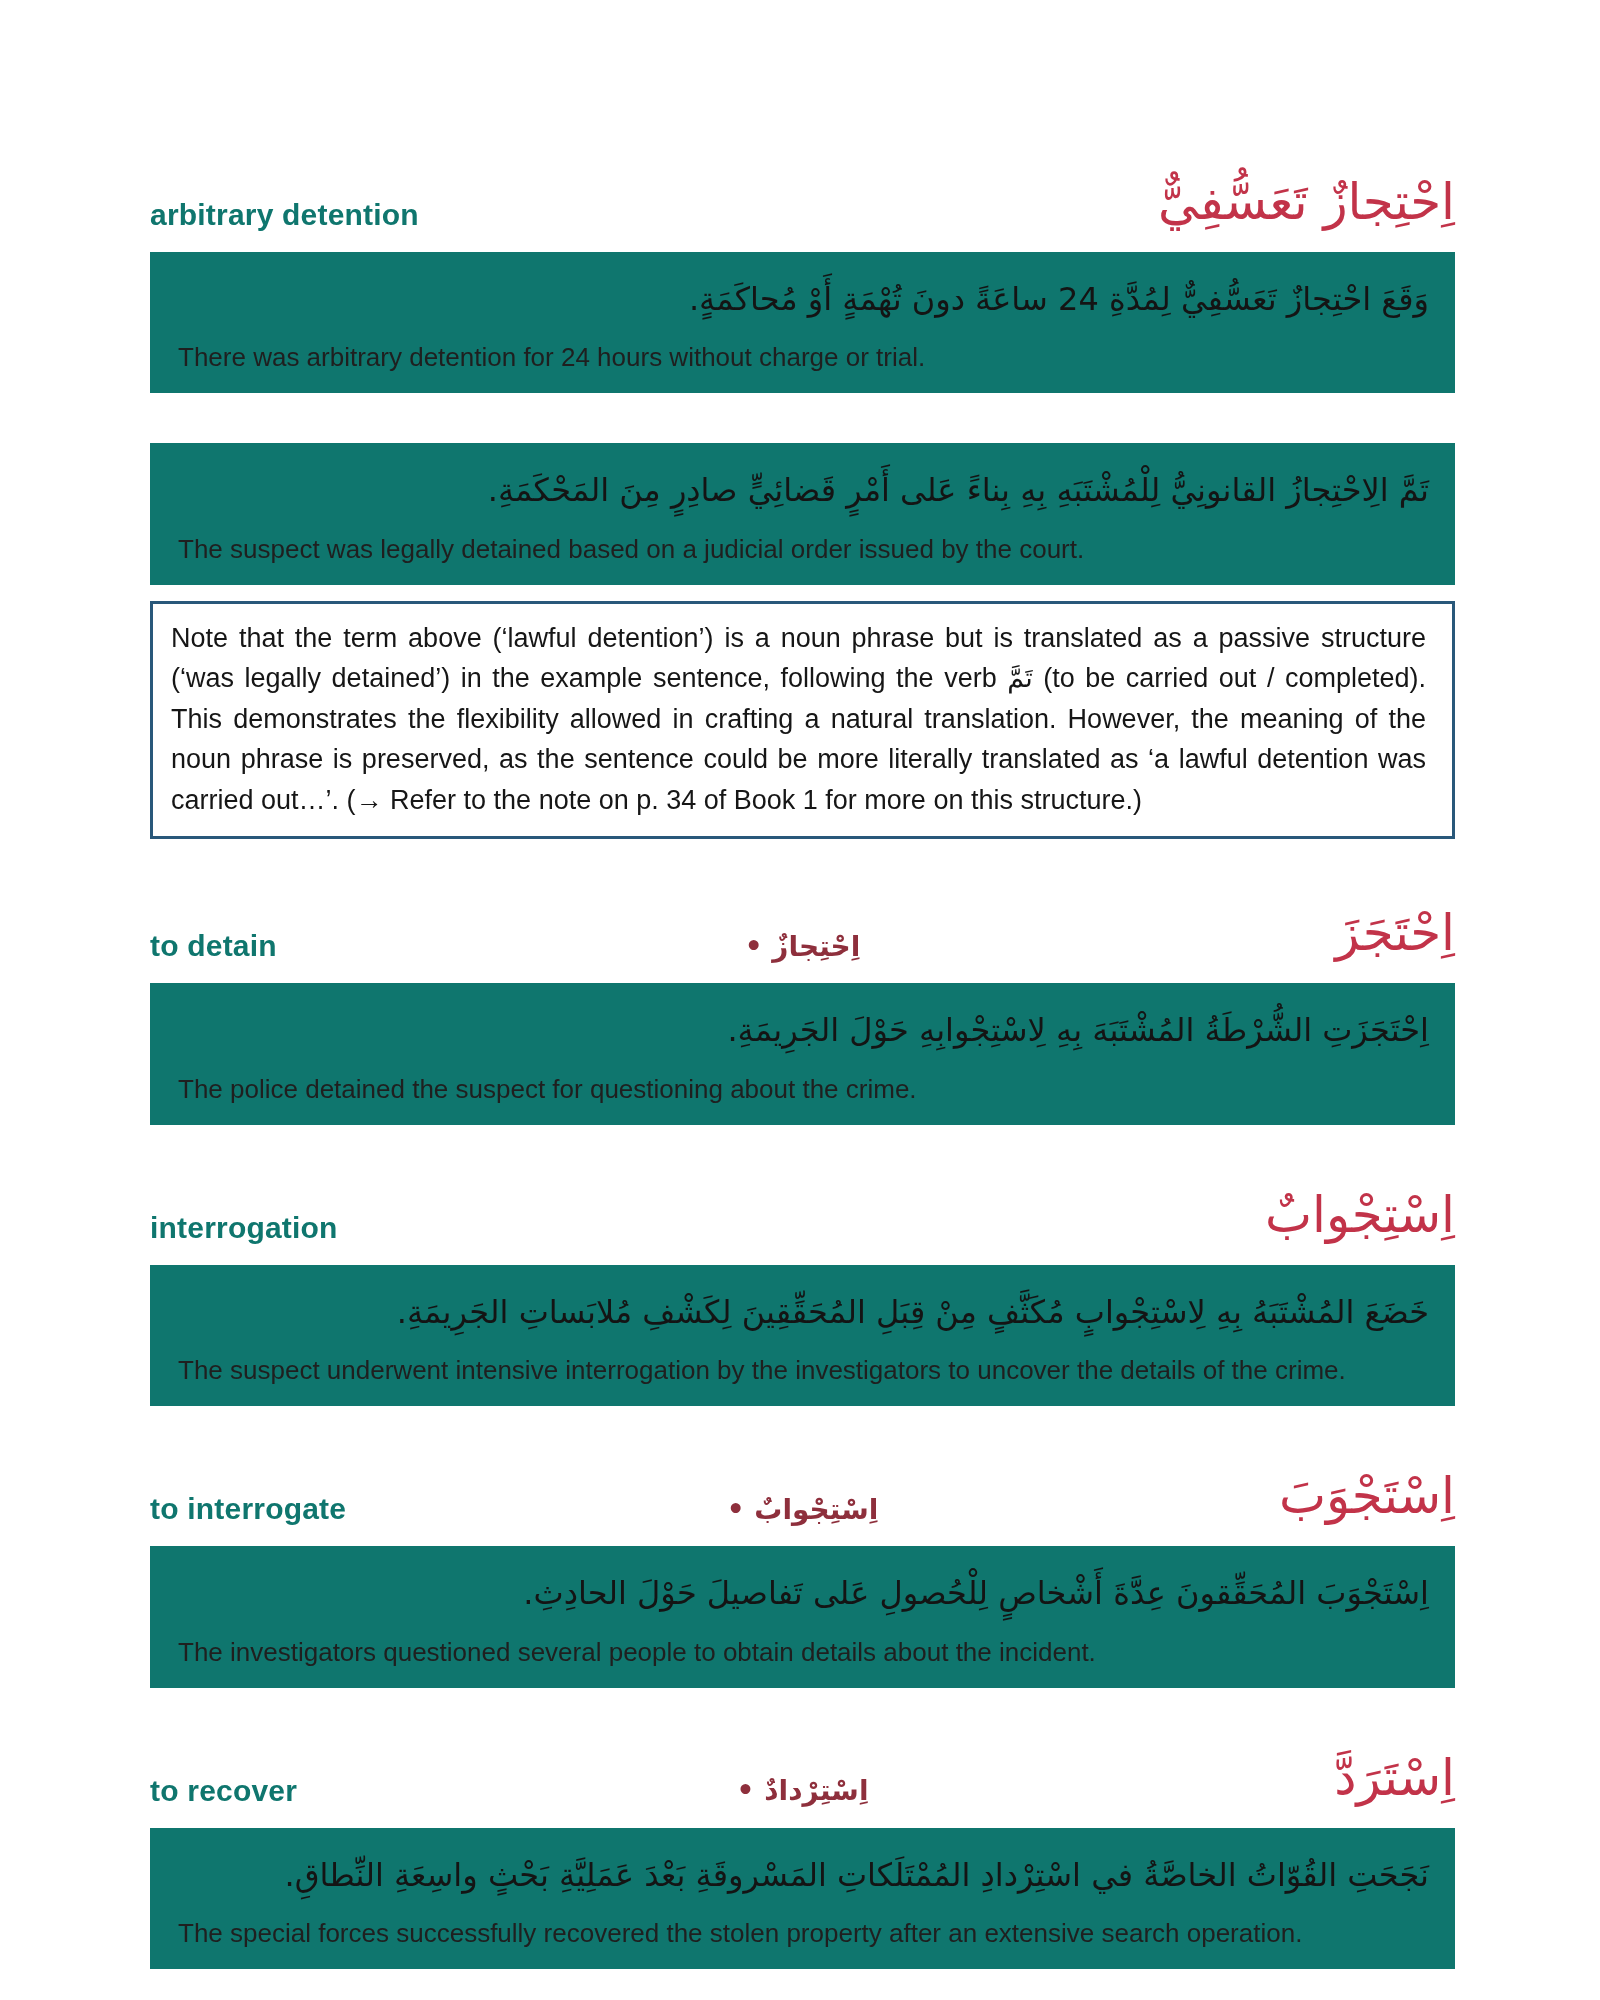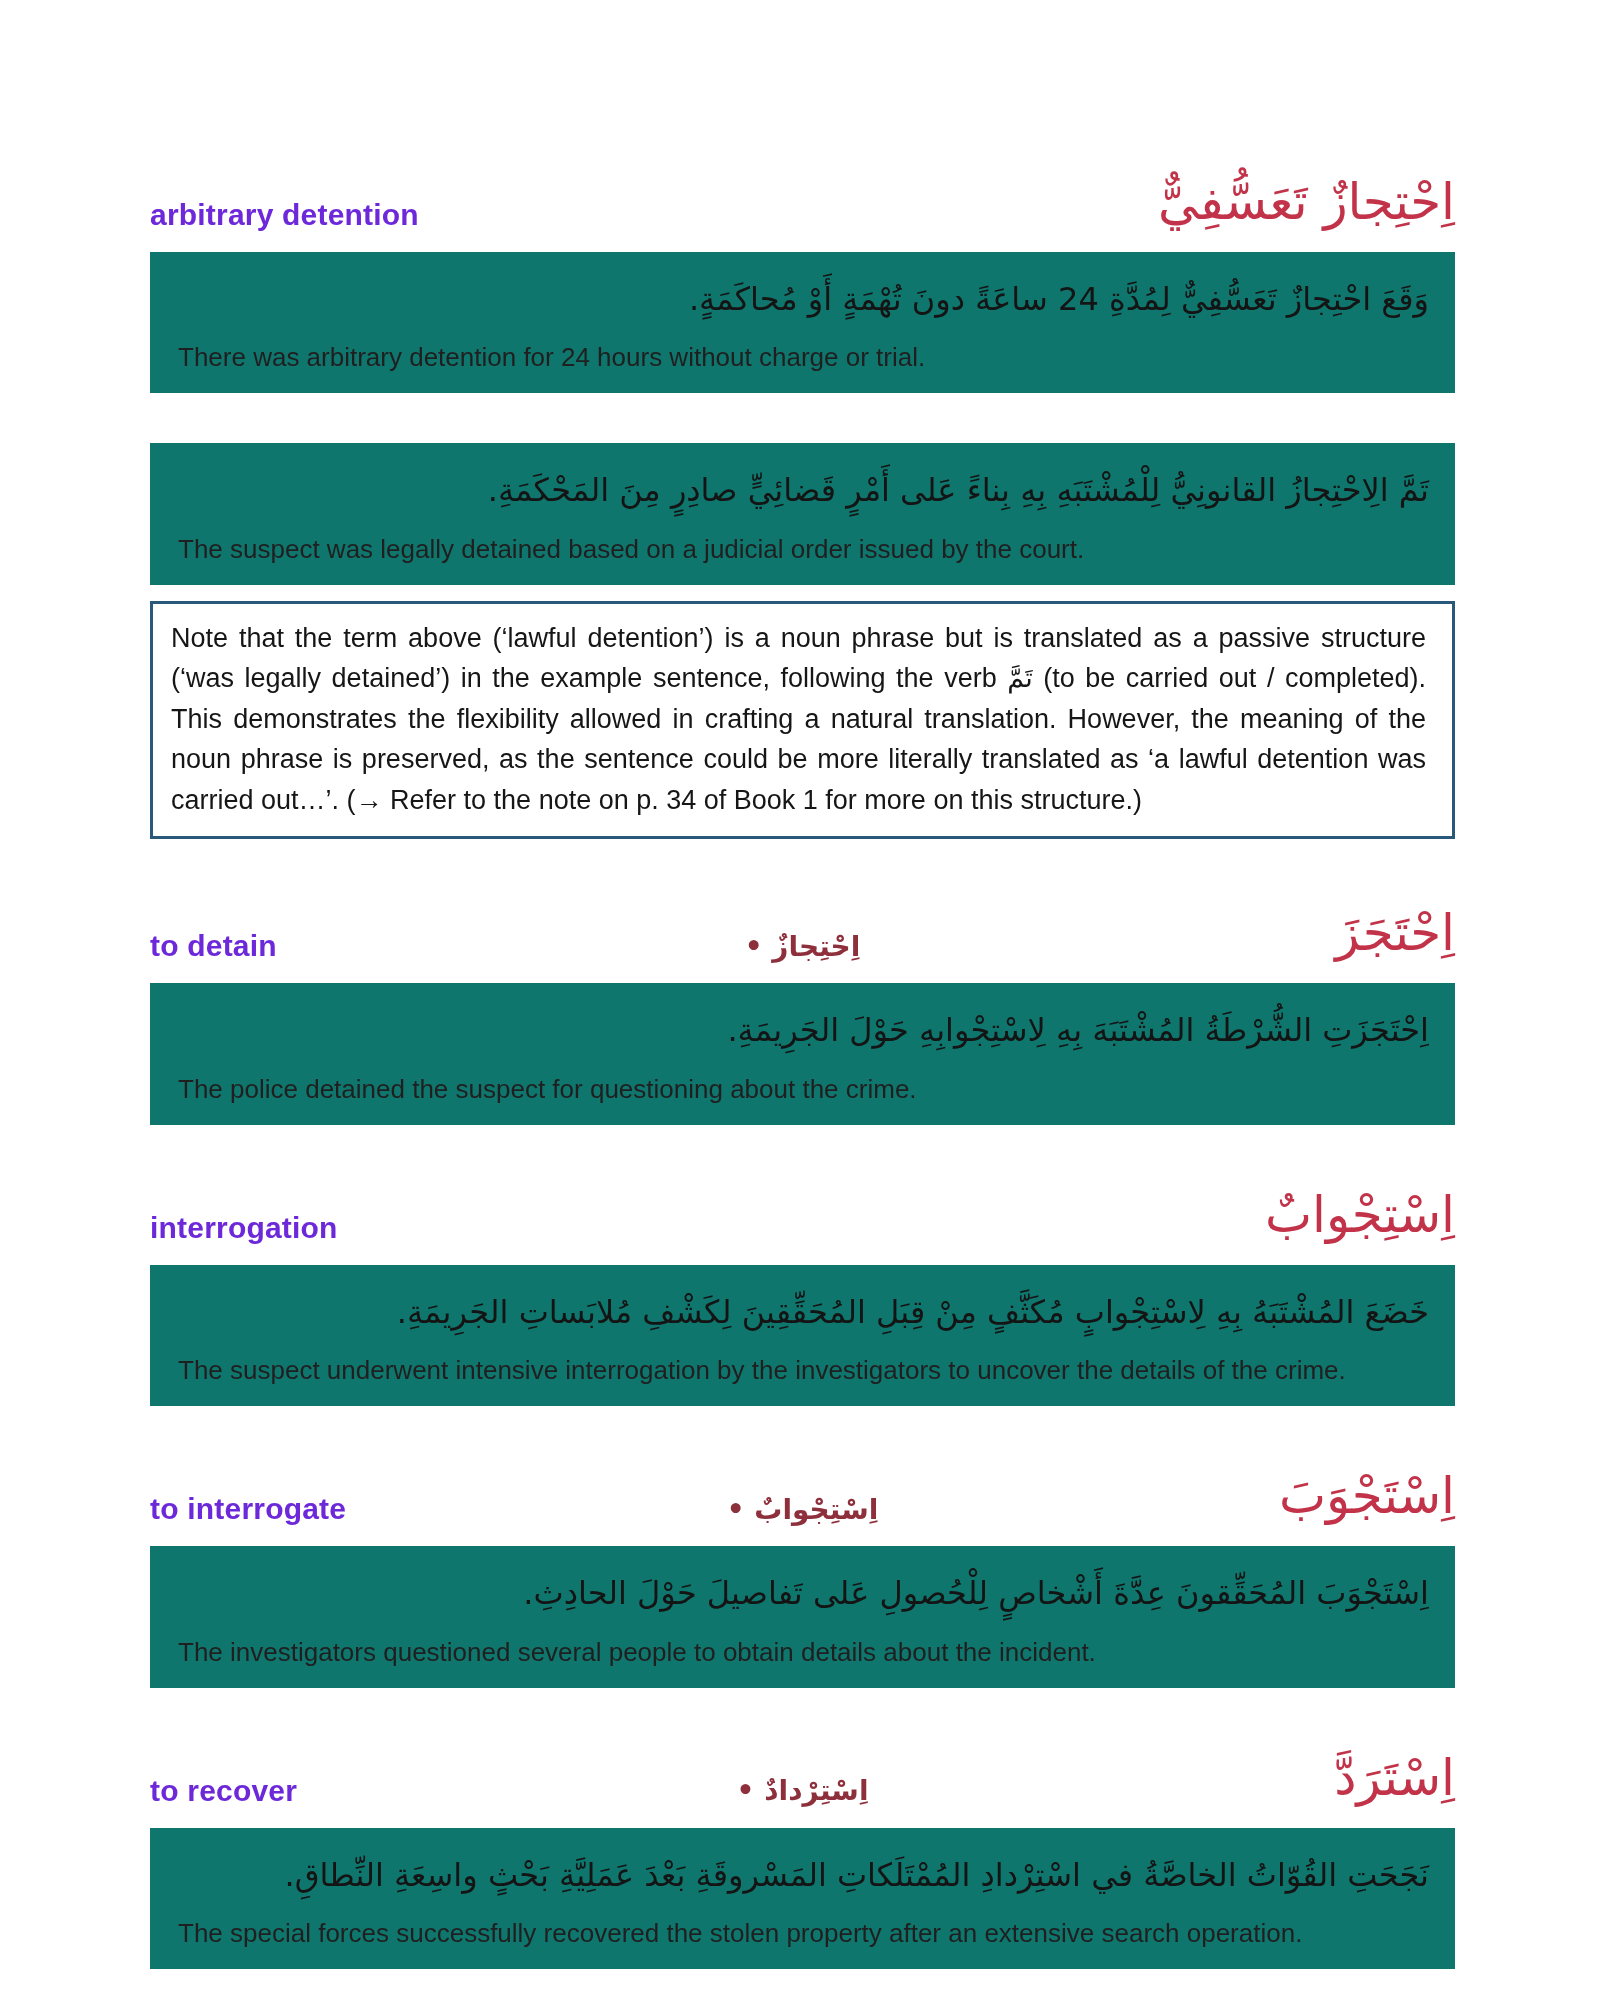--- a/index.html
+++ b/index.html
@@ -8,21 +8,21 @@
     padding:162px 145px 40px 150px;
     font-family:"Liberation Sans",sans-serif;color:#1c1c1c;
   }
   .entry{margin-top:50px;}
   .entry:first-of-type{margin-top:0;}
   .entry-head{
     display:flex;justify-content:space-between;align-items:flex-end;
     position:relative;margin-bottom:10px;min-height:78px;
   }
   .gloss{
-    font-size:30px;font-weight:bold;color:#6d28d9;
+    font-size:30px;font-weight:bold;color:#0f766e;
     padding-bottom:10px;letter-spacing:.2px;
   }
   .term{
     font-family:"DejaVu Sans",sans-serif;direction:rtl;
     font-size:50px;font-weight:normal;color:#c23349;
     line-height:1.6;white-space:nowrap;
   }
   .related{
     position:absolute;left:50%;transform:translateX(-50%);bottom:4px;
     font-family:"DejaVu Sans",sans-serif;direction:ltr;

